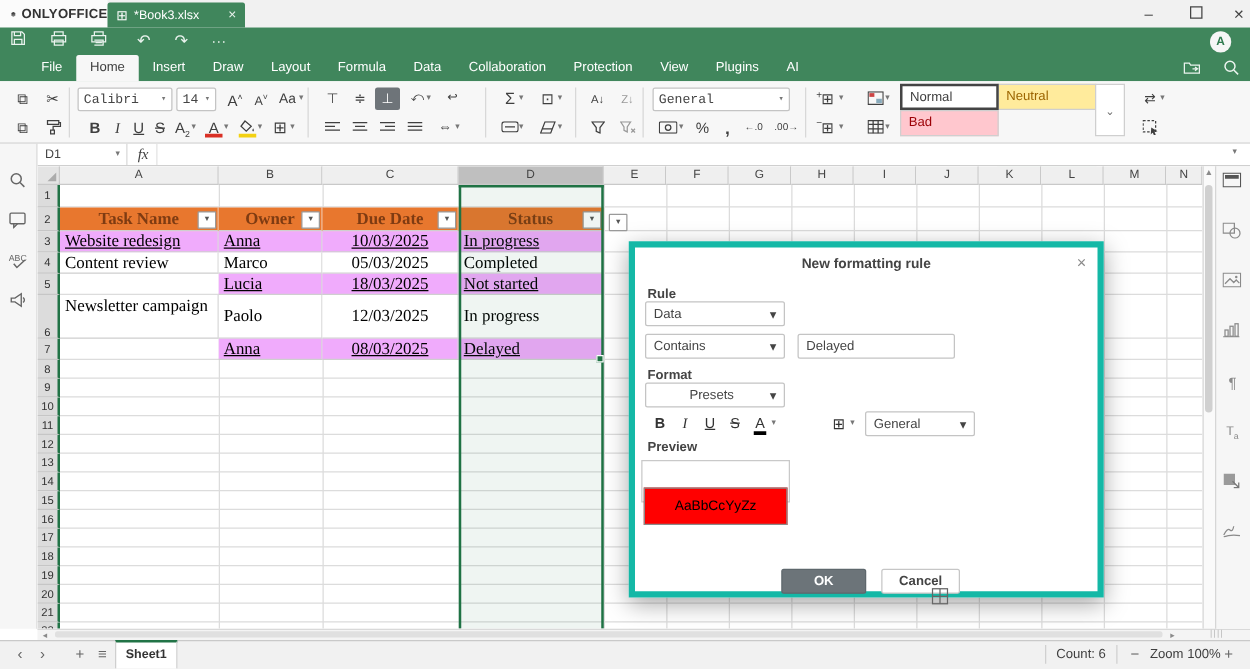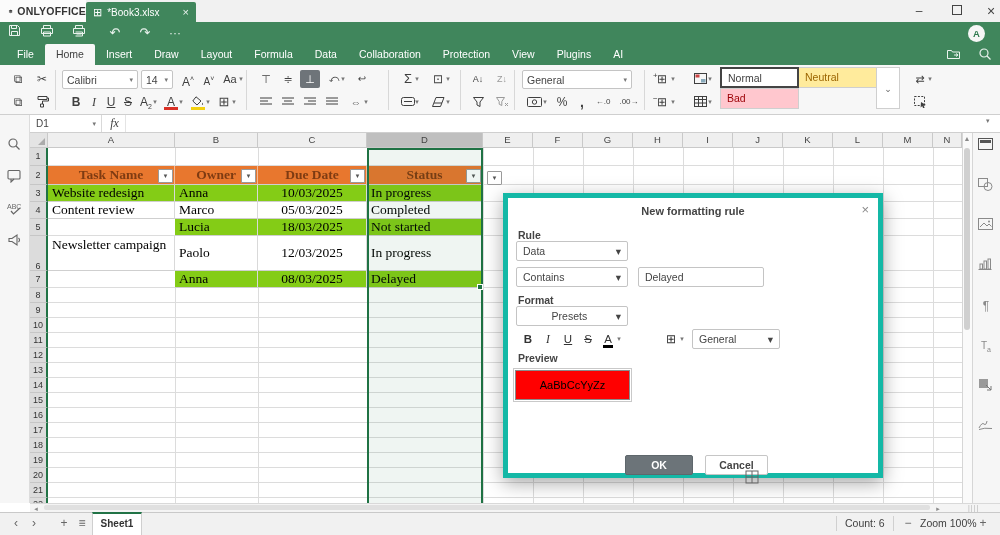--- a/index.html
+++ b/index.html
@@ -15,32 +15,32 @@
   .doctab{left:86px;top:2px;width:110px;height:20px;background:#40865C;border-radius:2px 2px 0 0;
           display:flex;align-items:center;gap:5px;padding:0 7px;box-sizing:border-box;color:#fff;font-size:10px;}
   .doctab .x{margin-left:auto;font-size:11px;color:#eaf3ee;}
   .winbtn{top:0;height:22px;width:26px;text-align:center;line-height:22px;font-size:12px;color:#444;}
   .maxbox{display:inline-block;width:8px;height:8px;border:1px solid #444;}
   .greenbar{left:0;top:22px;width:1000px;height:22px;background:#40865C;color:#fff;}
   .gb-ic{top:24px;height:18px;width:22px;color:#eaf3ee;font-size:12px;text-align:center;line-height:18px;}
   .gb-title{left:0;top:22px;width:1000px;height:22px;text-align:center;line-height:22px;font-size:10.5px;color:#fff;}
   .avatar{left:968px;top:25px;width:17px;height:17px;border-radius:50%;background:#f6f6f6;color:#2f7a4e;
           font-size:9.5px;font-weight:bold;text-align:center;line-height:17px;}
-  .menubar{left:0;top:44px;width:1000px;height:21px;background:#40865C;display:flex;align-items:stretch;padding-left:6px;box-sizing:border-box;}
+  .menubar{left:0;top:44px;width:1000px;height:21px;background:#40865C;display:flex;align-items:stretch;padding-left:22px;box-sizing:border-box;}
   .menu-item{color:#fff;font-size:10.5px;line-height:21px;padding:0 11px;}
   .menu-item.active{background:#f7f7f7;color:#3f3f3f;border-radius:2px 2px 0 0;}
   .mb-ic{top:47px;width:18px;height:16px;}
   
   .toolbar{left:0;top:65px;width:1000px;height:50px;background:#f7f7f7;border-bottom:1px solid #cfcfcf;box-sizing:border-box;}
   .tsep{top:70px;width:1px;height:40px;background:#d8d8d8;}
   .ic{position:absolute;width:20px;height:18px;line-height:18px;text-align:center;font-size:12px;color:#3f3f3f;}
   .ic.sel{background:#6e7479;color:#fff;border-radius:2px;}
   .car{position:absolute;width:10px;height:18px;line-height:18px;text-align:center;font-size:7px;color:#777;}
   .combo{position:absolute;height:19px;background:#fff;border:1px solid #c4c4c4;border-radius:2px;box-sizing:border-box;
-         display:flex;align-items:center;font-size:10.5px;color:#444;padding:0 4px;}
+         display:flex;align-items:center;font-size:10.5px;color:#444;padding:0 4px;font-family:Liberation Mono, monospace;}
   .combo .cv{flex:1;overflow:hidden;white-space:nowrap;}
   .combo .ccar{font-size:7px;color:#777;margin-left:3px;}
   .bar{position:absolute;left:3px;right:3px;bottom:1px;height:3px;}
   .r1{top:70px;} .r2{top:93px;}
   .stylecell{position:absolute;width:79px;height:21px;box-sizing:border-box;border:1px solid #cfcfcf;font-size:10.5px;line-height:19px;padding-left:6px;}
   
   .fbar{left:30px;top:115px;width:970px;height:18px;background:#fff;border-bottom:1px solid #cfcfcf;box-sizing:border-box;}
   .namebox{left:30px;top:115px;width:72px;height:17px;border-right:1px solid #d9d9d9;font-size:10px;color:#444;line-height:17px;padding-left:6px;box-sizing:border-box;}
   .fx{left:104px;top:115px;width:22px;height:17px;font-family:"Liberation Serif",serif;font-style:italic;font-size:12px;line-height:17px;text-align:center;border-right:1px solid #e4e4e4;box-sizing:border-box;}
   
@@ -53,21 +53,21 @@
   .chead{position:absolute;top:0;height:15px;background:#efefef;border-right:1px solid #c9c9c9;border-bottom:1px solid #c9c9c9;
          box-sizing:border-box;font-size:9.5px;color:#444;text-align:center;line-height:14px;}
   .chead.selcol{background:#bfbfbf;}
   .rnum{position:absolute;left:0;width:18px;background:#dcdcdc;border-bottom:1px solid #c6c6c6;border-right:2px solid #217346;
         box-sizing:border-box;font-size:9px;color:#333;text-align:center;}
   .vline{position:absolute;top:15px;width:1px;height:355px;background:#dcdcdc;}
   .hline{position:absolute;left:18px;width:914px;height:1px;background:#dcdcdc;}
   .cell{position:absolute;box-sizing:border-box;font-family:"Liberation Serif",serif;font-size:13.5px;color:#000;
         padding-left:4px;overflow:hidden;border-right:1px solid #d9d9d9;border-bottom:1px solid #cfcfcf;background:#fff;}
   .cell.hdr{background:#e8772e;color:#7e3b12;font-weight:bold;text-align:center;padding-left:0;border-right:1px solid rgba(255,255,255,.5);}
-  .cell.band{background:#84cc16;}
+  .cell.band{background:#f0abfc;text-decoration:underline;}
   .cell.ctr{text-align:center;padding-left:0;}
   .fbtn{position:absolute;width:15px;height:14px;background:#fff;border:1px solid #9a9a9a;box-sizing:border-box;
         font-size:6px;color:#555;text-align:center;line-height:12px;border-radius:1px;}
   .selov{position:absolute;left:337px;top:15px;width:116px;height:355px;background:rgba(33,115,70,.07);
          border:2px solid #1f7244;border-bottom:none;box-sizing:border-box;}
   .fillhandle{position:absolute;left:447px;top:151px;width:6px;height:6px;background:#1f7244;border:1px solid #fff;box-sizing:border-box;}
   
   .vscroll{left:962px;top:133px;width:10px;height:370px;background:#fafafa;border-left:1px solid #d6d6d6;box-sizing:border-box;}
   .vthumb{left:964px;top:148px;width:6px;height:182px;background:#d0d0d0;border-radius:3px;}
   .hscroll{left:30px;top:503px;width:970px;height:9px;background:#f4f4f4;border-top:1px solid #d9d9d9;box-sizing:border-box;}
@@ -84,21 +84,21 @@
   .dlg-title{position:absolute;left:0;top:0;width:100%;height:27px;text-align:center;line-height:27px;font-weight:bold;font-size:11px;color:#444;}
   .dlg-x{position:absolute;right:9px;top:4px;font-size:13px;color:#8a8a8a;}
   .dlg-label{position:absolute;font-weight:bold;font-size:10.5px;color:#444;}
   .dlg-combo{position:absolute;height:20px;background:#fff;border:1px solid #c4c4c4;border-radius:2px;box-sizing:border-box;
              display:flex;align-items:center;font-size:10.5px;color:#444;padding:0 6px;}
   .dlg-input{position:absolute;height:20px;border:1px solid #c4c4c4;border-radius:2px;box-sizing:border-box;
              font-family:"Liberation Sans",sans-serif;font-size:10.5px;color:#444;padding:0 22px 0 6px;width:126px;}
   .dfmt{position:absolute;top:131px;width:16px;height:20px;line-height:20px;text-align:center;font-size:11.5px;color:#333;}
   .dbtn{position:absolute;top:257px;height:20px;box-sizing:border-box;border-radius:2px;text-align:center;line-height:19px;font-size:10.5px;font-weight:bold;}
   .preview{position:absolute;left:5px;top:170px;width:115px;height:30px;border:1px solid #c9c9c9;padding:1px;box-sizing:content-box;background:#fff;}
-  .preview-in{width:100%;height:100%;border:1px solid #8a8a8a;box-sizing:border-box;display:flex;align-items:center;justify-content:center;font-size:11px;color:#000;}
+  .preview-in{width:100%;height:100%;border:1px solid #8a8a8a;box-sizing:border-box;display:flex;align-items:center;justify-content:center;font-size:11px;color:#000;margin-top:20px;}
   svg{display:block;}
 </style>
 </head>
 <body>
 
 <div id="app">
 
   <div class="abs topstrip"></div>
   <div class="abs logo">
     <svg width="15" height="13" viewBox="0 0 15 13">

